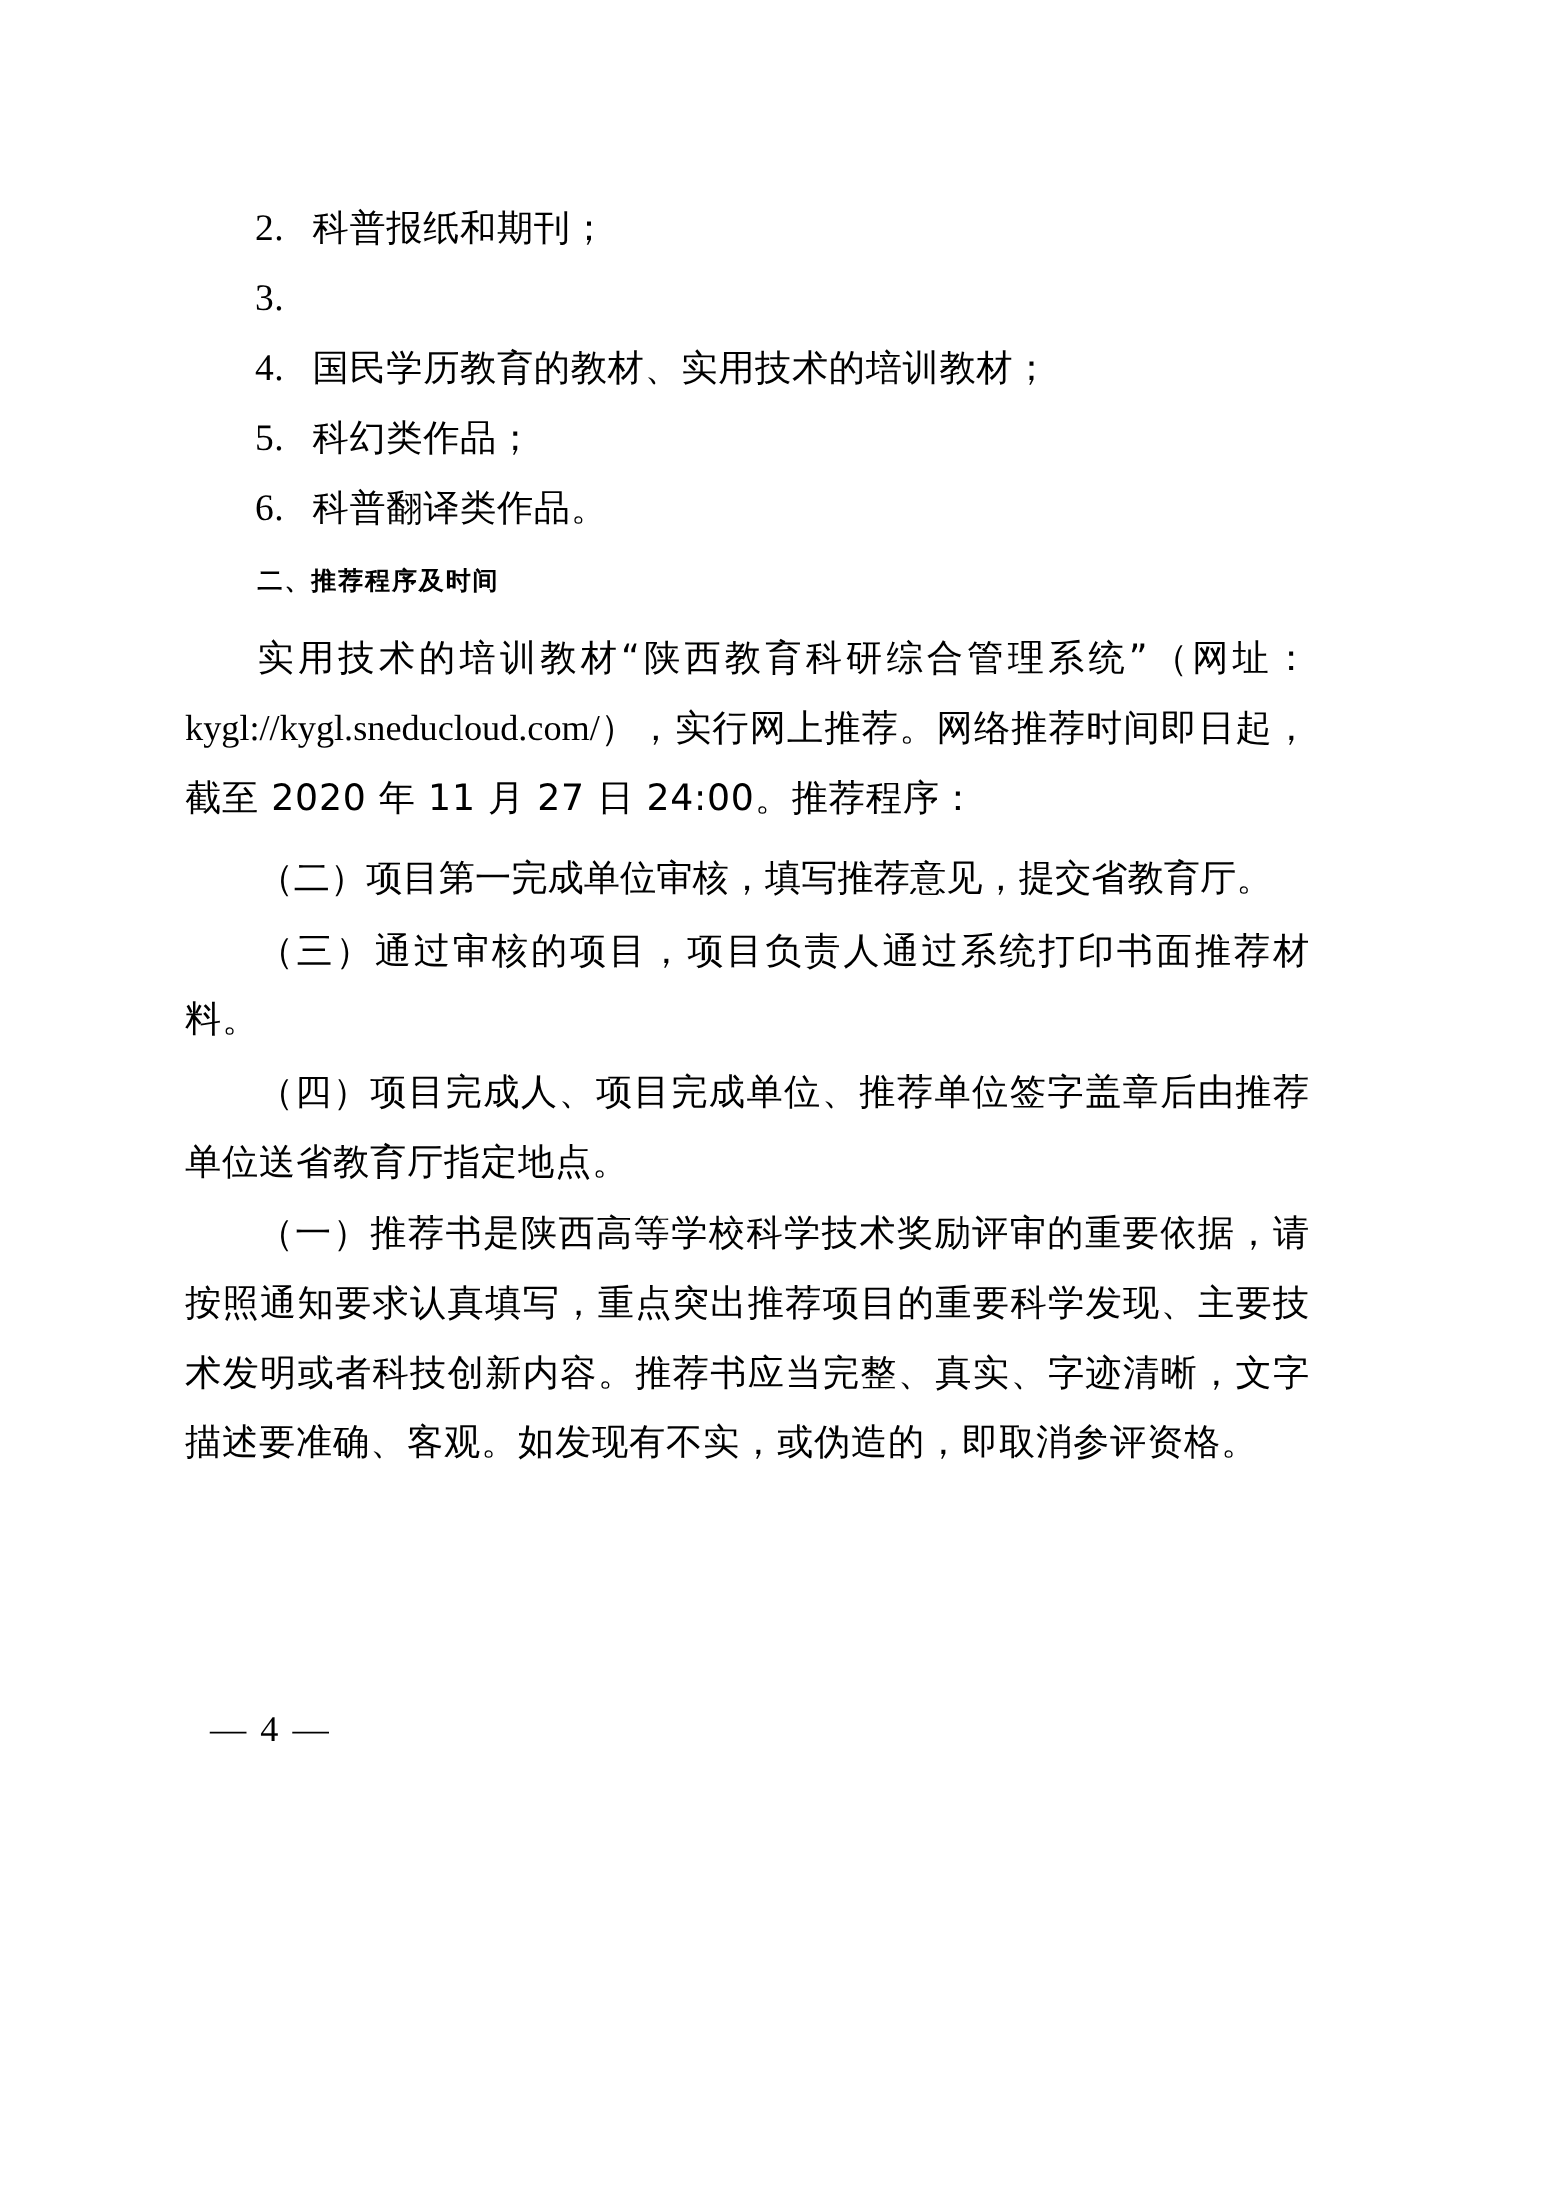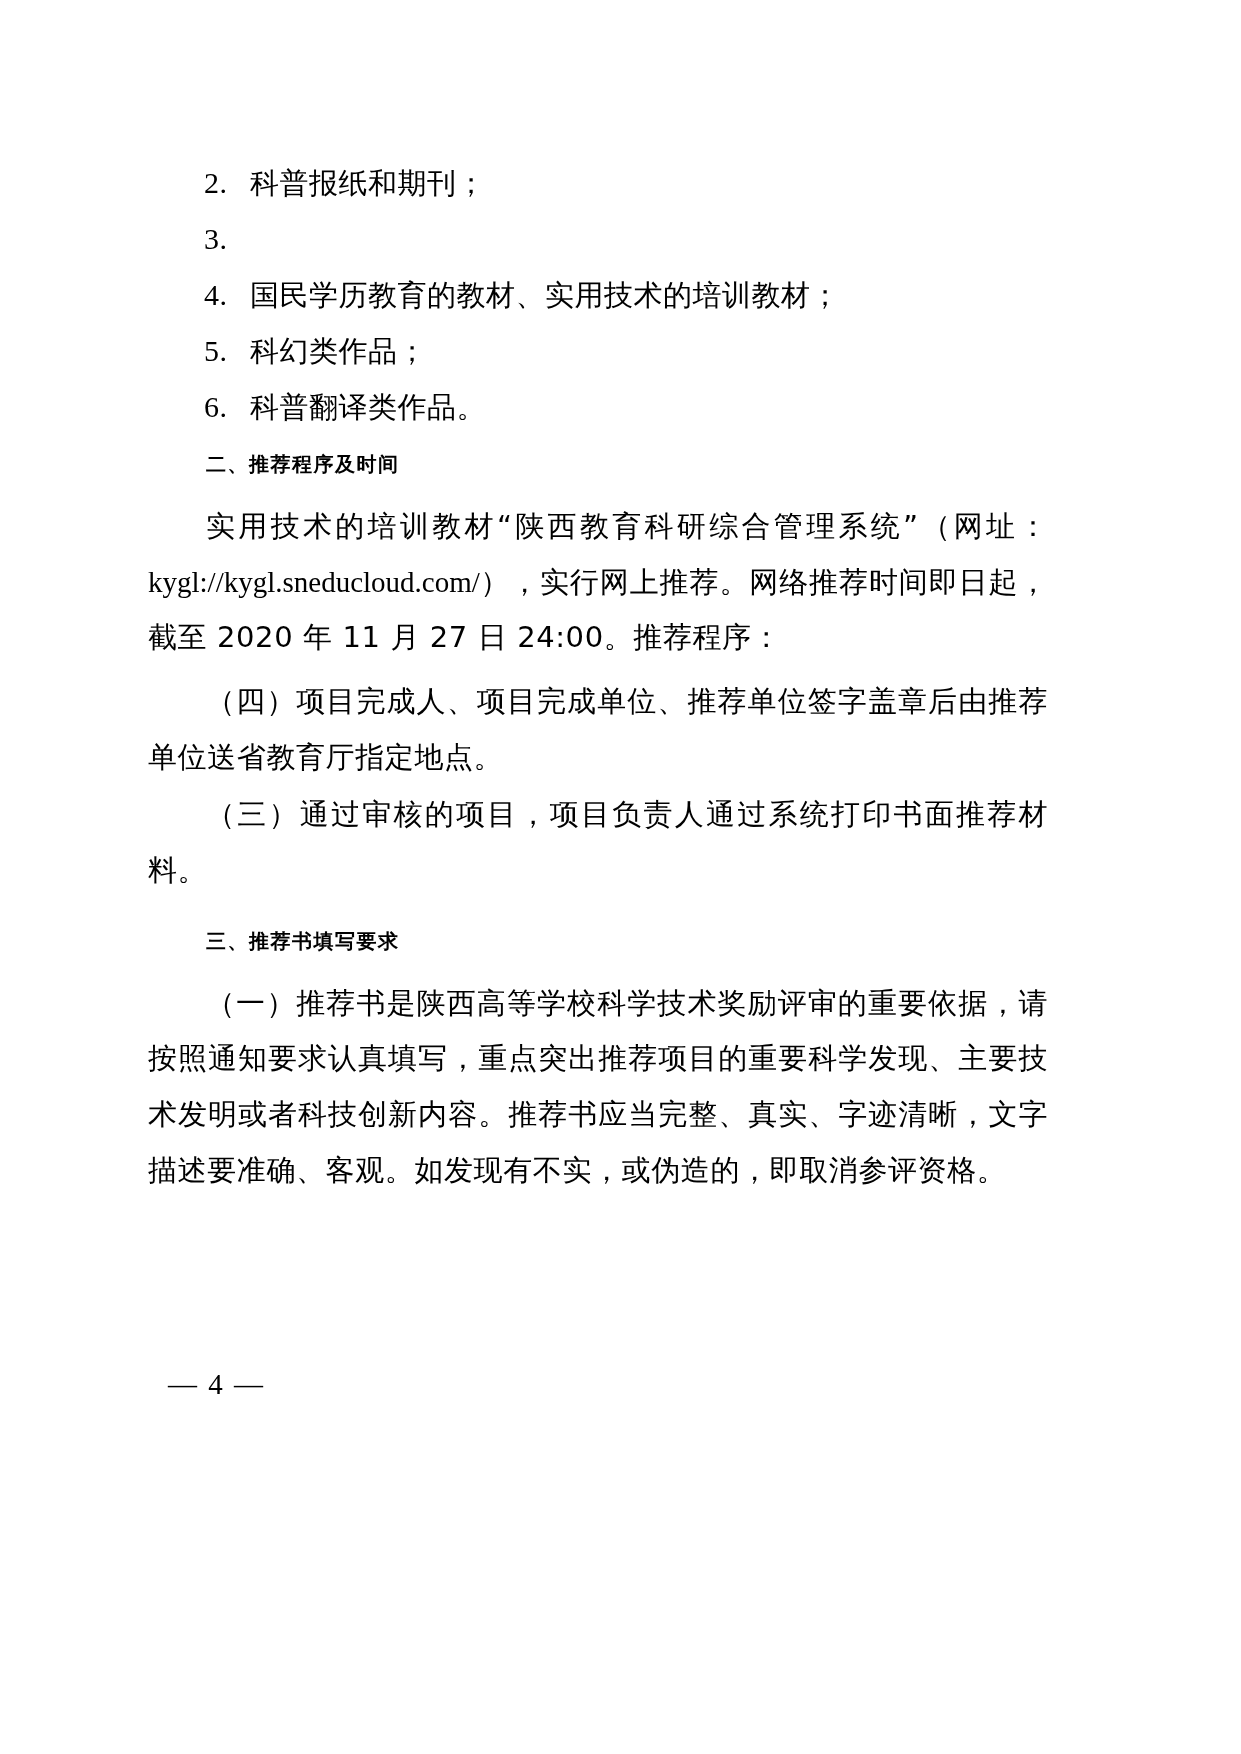--- a/index.html
+++ b/index.html
@@ -123,23 +123,23 @@
         <span class="txt">科普翻译类作品。</span>
       </li>
     </ul>
 
     <div class="heading">二、推荐程序及时间</div>
 
     <p class="para"><span>实用技术的培训教材“陕西教育科研综合管理系统”（网址：</span><span class="lat">kygl://kygl.sneducloud.com/</span><span>），实行网上推荐。网络推荐时间即日起，截至 2020 年 11 月 27 日 24:00。推荐程序：</span></p>
 
     <div class="spacer-sm"></div>
 
+    <p class="para tight">（二）项目第一完成单位审核，填写推荐意见，提交省教育厅。</p>
+    <p class="para">（三）通过审核的项目，项目负责人通过系统打印书面推荐材料。</p>
     <p class="para">（四）项目完成人、项目完成单位、推荐单位签字盖章后由推荐单位送省教育厅指定地点。</p>
-    <p class="para">（三）通过审核的项目，项目负责人通过系统打印书面推荐材料。</p>
 
-    <div class="heading">三、推荐书填写要求</div>
 
     <p class="para">（一）推荐书是陕西高等学校科学技术奖励评审的重要依据，请按照通知要求认真填写，重点突出推荐项目的重要科学发现、主要技术发明或者科技创新内容。推荐书应当完整、真实、字迹清晰，文字描述要准确、客观。如发现有不实，或伪造的，即取消参评资格。</p>
 
   </div>
 
   <div class="footer">— 4 —</div>
 </div>
 
 </body></html>

